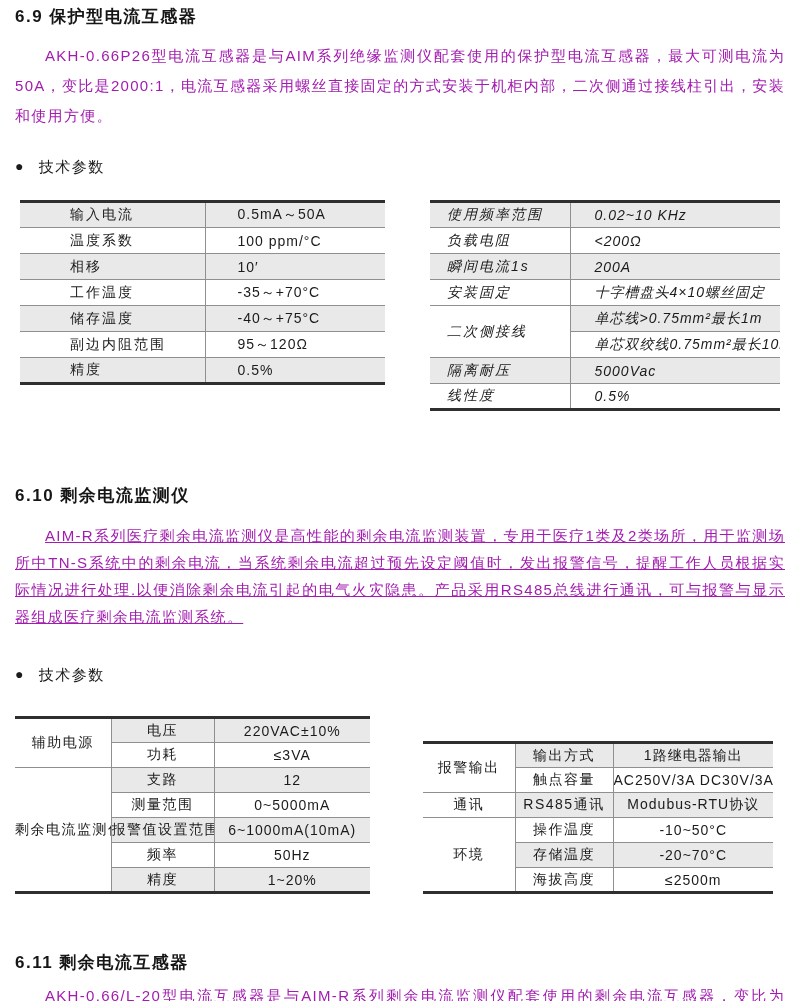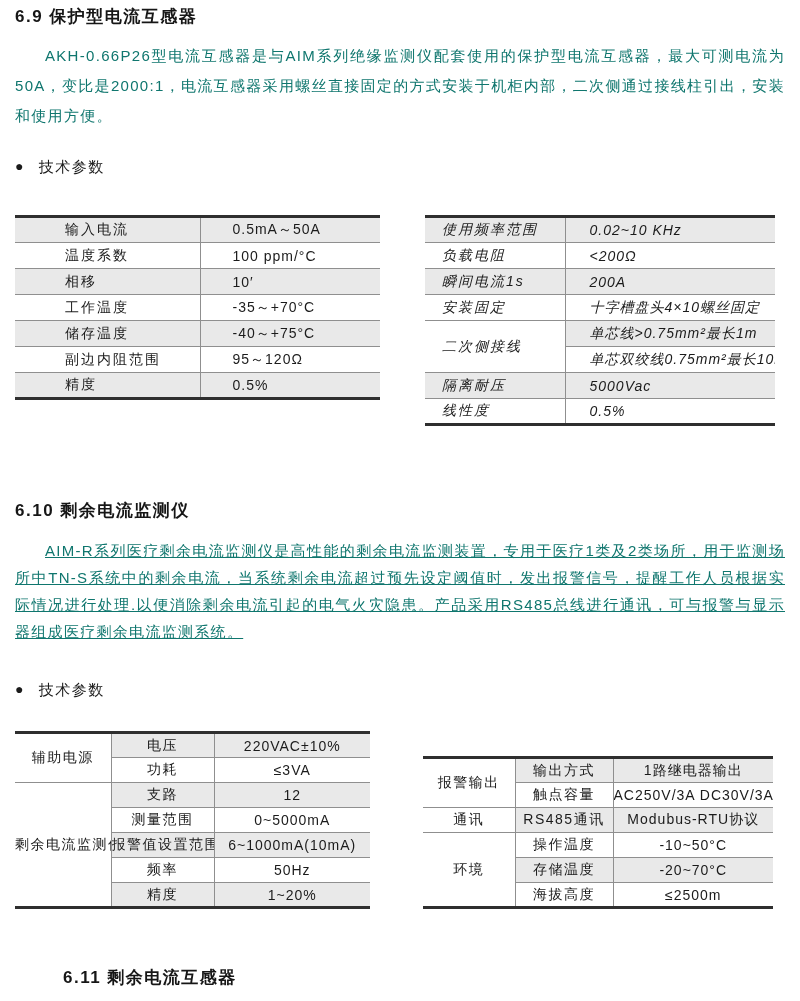--- a/index.html
+++ b/index.html
@@ -10,38 +10,38 @@
     color: #1b1b1b;
   }
   .page { padding: 0 15px; }
 
   .sec-h {
     font-size: 17px; font-weight: bold; letter-spacing: 1.5px;
     line-height: 22px; color: #161616;
   }
   .h69  { margin-top: 6px; }
   .h610 { margin-top: 74px; }
-  .h611 { margin-top: 58px; margin-left: 48px; }
+  .h611 { margin-top: 58px; }
 
   .body-p {
     font-size: 15px; letter-spacing: 1.3px;
     text-align: justify; text-align-last: left;
-    text-indent: 30px; color: #0f766e;
+    text-indent: 30px; color: #a21caf;
   }
   .p69  { margin-top: 13px; line-height: 30px; }
   .p610 { margin-top: 15px; line-height: 27px; text-decoration: underline; }
   .p611 { margin-top: 8px;  line-height: 27px; }
 
   .bullet-line { font-size: 15px; letter-spacing: 1.5px; line-height: 18px; }
   .b69  { margin-top: 27px; }
   .b610 { margin-top: 36px; }
   .bullet { font-size: 14px; margin-right: 8px; position: relative; top: -1px; }
 
   .tables-row { display: flex; align-items: flex-start; }
-  .tr69  { margin-top: 39px; }
+  .tr69  { margin-top: 24px; justify-content: center; }
   .tr610 { margin-top: 32px; align-items: flex-end; }
 
   table.t {
     border-collapse: collapse;
     border-top: 3px solid #2f2f2f;
     border-bottom: 3px solid #2f2f2f;
     table-layout: fixed;
   }
   table.t td {
     border-bottom: 1px solid #8f8f8f;

